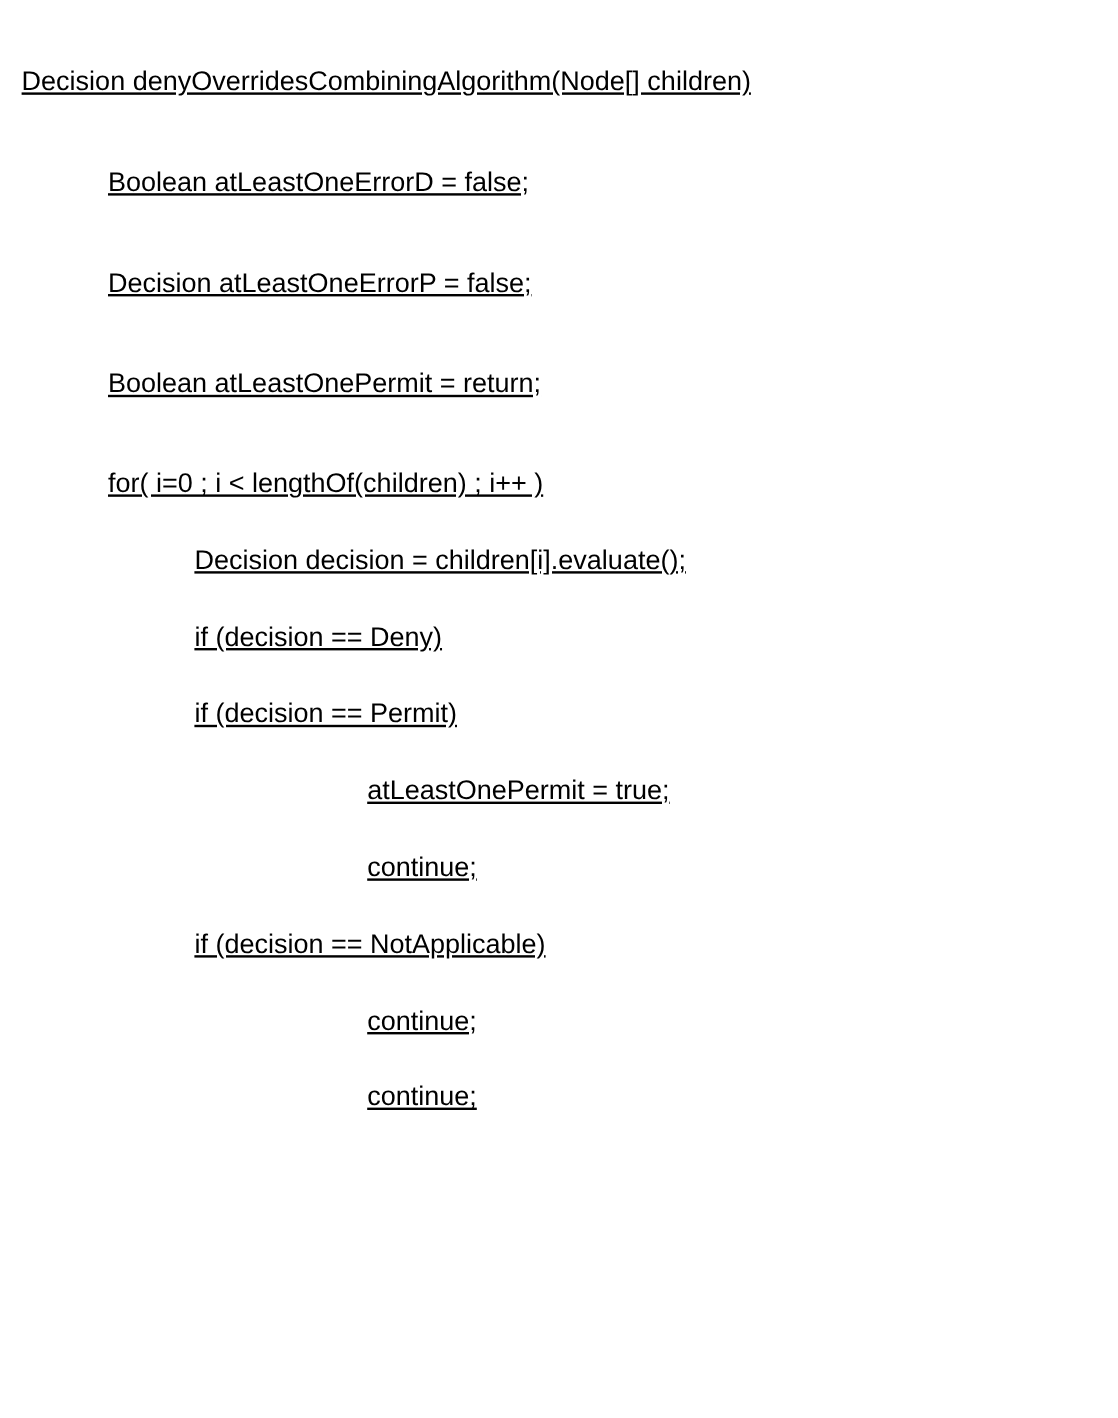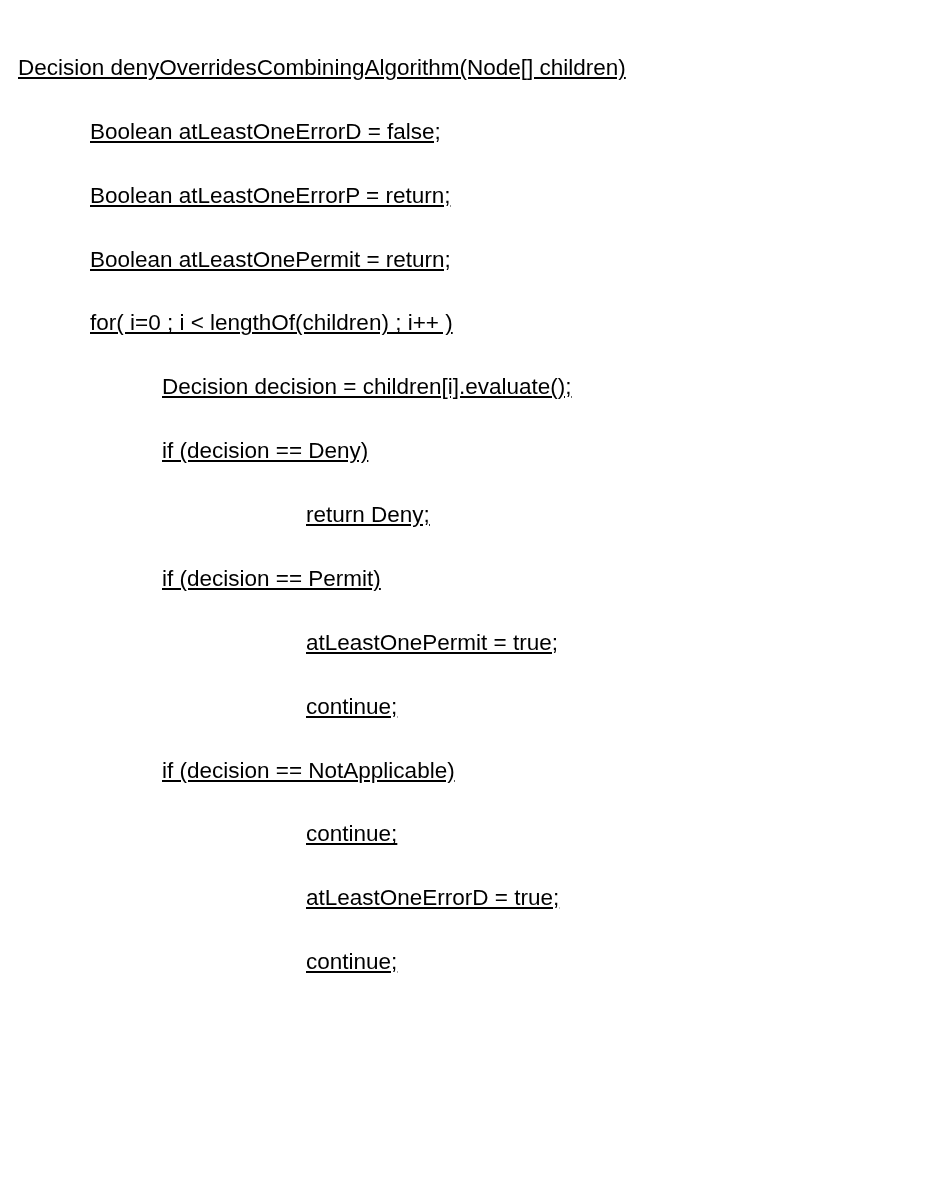--- a/index.html
+++ b/index.html
@@ -9,43 +9,41 @@
     font-family: Arial, Helvetica, sans-serif;
     font-size: 22.5px;
     color: #000000;
     line-height: 1.42;
     width: 932px;
     box-sizing: border-box;
   }
   .code-block {
     white-space: pre;
   }
-  .indent1 { padding-left: 72px; display:block; }
+  .indent1 { padding-left: 72px; display:block;margin-top:20px; }
   .indent2 { padding-left: 144px; display:block; }
   .indent3 { padding-left: 288px; display:block; }
   .line { display:block;text-decoration:underline; }
 </style>
 </head>
 <body>
 
 <div class="code-block">
 <span class="line">Decision denyOverridesCombiningAlgorithm(Node[] children)</span>
 <span class="line indent1">Boolean atLeastOneErrorD = false;</span>
-<span class="line indent1">Boolean atLeastOneErrorP = return;</span>
+<span class="line indent1">Decision atLeastOneErrorP = false;</span>
 <span class="line indent1">Boolean atLeastOnePermit = return;</span>
 <span class="line indent1">for( i=0 ; i &lt; lengthOf(children) ; i++ )</span>
 <span class="line indent2">Decision decision = children[i].evaluate();</span>
 <span class="line indent2">if (decision == Deny)</span>
-<span class="line indent3">return Deny;</span>
 <span class="line indent2">if (decision == Permit)</span>
 <span class="line indent3">atLeastOnePermit = true;</span>
 <span class="line indent3">continue;</span>
 <span class="line indent2">if (decision == NotApplicable)</span>
 <span class="line indent3">continue;</span>
-<span class="line indent3">atLeastOneErrorD = true;</span>
 <span class="line indent3">continue;</span>
 
 
 
 
 
 
 
 
 

